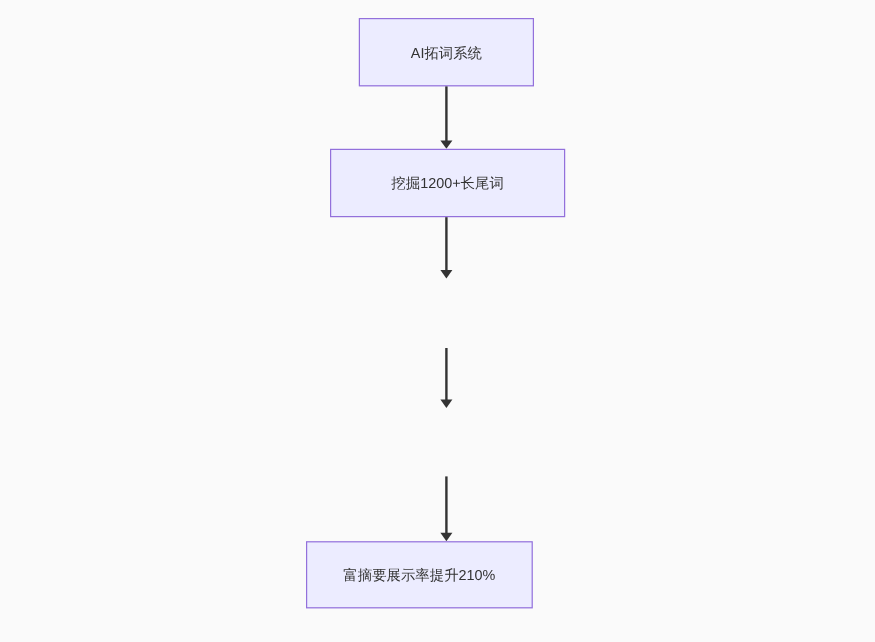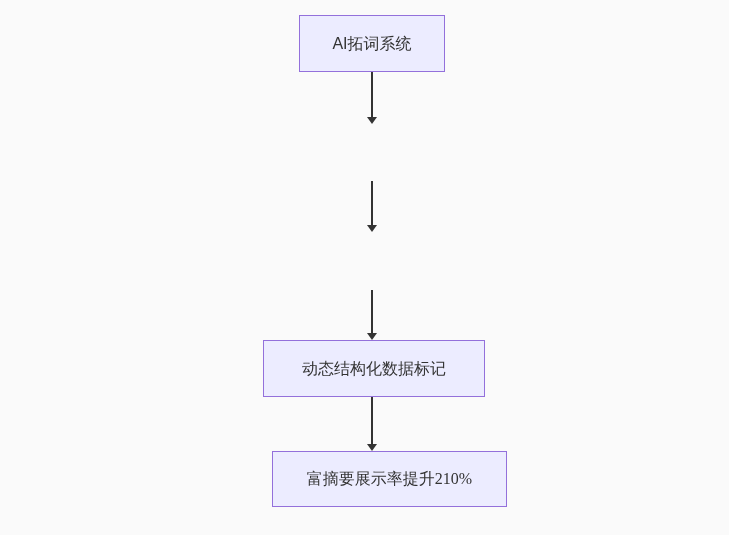--- a/index.html
+++ b/index.html
@@ -16,30 +16,30 @@
   }
   .node {
     position: absolute;
     box-sizing: border-box;
     background: var(--node-fill, #ECECFF);
     border: 1px solid var(--node-border, #9370DB);
     color: var(--node-text, #333333);
     display: flex;
     align-items: center;
     justify-content: center;
-    font-size: 16px;
+    font-size: 12px;
     line-height: 1;
     white-space: nowrap;
   }
   
   .n1 { left: 299px; top: 15px;  width: 146px; height: 57px; }
   .n2 { left: 275px; top: 124px; width: 196px; height: 57px; }
   .n3 { left: 261px; top: 232px; width: 223px; height: 58px; }
   .n4 { left: 263px; top: 340px; width: 222px; height: 57px; }
-  .n5 { left: 272px; top: 451px; width: 235px; height: 56px; font-family: Liberation Serif, serif; }
+  .n5 { left: 255px; top: 451px; width: 189px; height: 56px; }
 
   .arrow {
     position: absolute;
     left: 367px;      
     width: 10px;
   }
   .a1 { top: 72px;  height: 52px; }
   .a2 { top: 181px; height: 51px; }
   .a3 { top: 290px; height: 50px; }
   .a4 { top: 397px; height: 54px; }
@@ -68,29 +68,29 @@
 <body>
 
 <div class="canvas">
 
   <div class="node n1">
     <span>AI拓词系统</span>
   </div>
 
   <div class="arrow a1"></div>
 
+  <div class="node n2">
+    <span>挖掘1200+长尾词</span>
+  </div>
 
   <div class="arrow a2"></div>
 
 
   <div class="arrow a3"></div>
 
-  <div class="node n4">
-    <span>动态结构化数据标记</span>
-  </div>
 
   <div class="arrow a4"></div>
 
   <div class="node n5">
     <span>富摘要展示率提升210%</span>
   </div>
 
 </div>
 
 </body></html>

